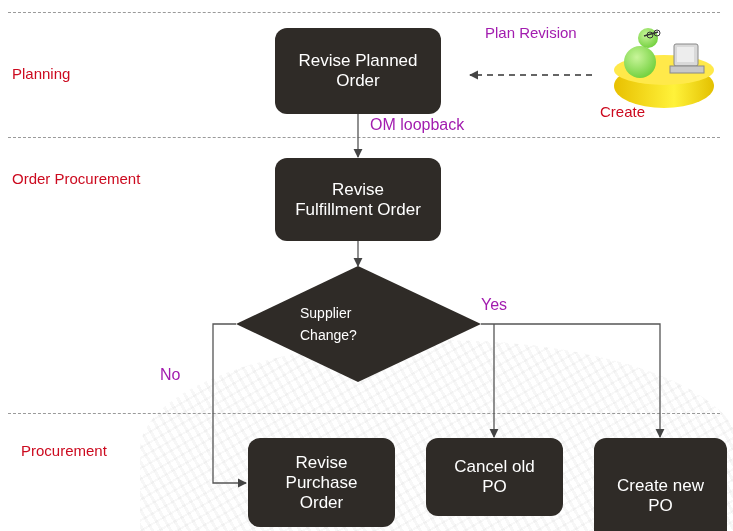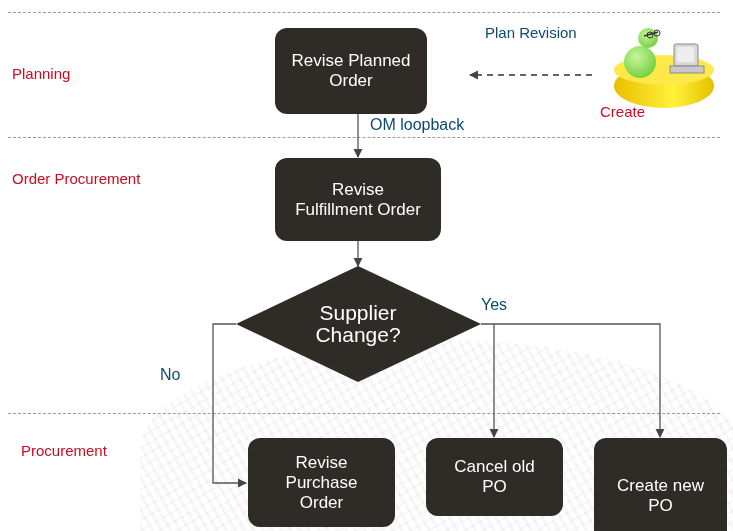--- a/index.html
+++ b/index.html
@@ -4,23 +4,23 @@
 <style>
   html, body { margin:0; padding:0; background:#ffffff; }
   body { width:733px; height:531px; position:relative; overflow:hidden; font-family:"Liberation Sans", sans-serif; }
   .pattern { position:absolute; left:140px; top:340px; width:600px; height:220px; border-radius:50% 50% 0 0;
     background: repeating-linear-gradient(60deg, rgba(0,0,0,0.035) 0 3px, transparent 3px 8px),
                 repeating-linear-gradient(-30deg, rgba(0,0,0,0.03) 0 2px, transparent 2px 9px);
     opacity:0.9; }
   .divider { position:absolute; left:8px; width:712px; height:0; border-top:1px dashed #9a9a9a; }
   .lane { position:absolute; color:#cc0a1f; font-size:15px;text-align:center; }
   .box { position:absolute; background:#2f2b27; color:#fff; border-radius:12px; display:flex; align-items:center; justify-content:center; text-align:center; font-size:17px; line-height:20px; white-space:pre-line; }
-  .label { position:absolute; color:#0c4a6e; font-size:16px; }
+  .label { position:absolute; color:#a21caf; font-size:16px; }
   svg.conn { position:absolute; left:0; top:0; }
-  .diamond-text { position:absolute; color:#fff; font-size:21px; text-align:center; line-height:22px; white-space:pre-line; }
+  .diamond-text { position:absolute; color:#fff; font-size:14px; line-height:22px; white-space:pre-line; }
   .planner-label { position:absolute; color:#cc0a1f; font-size:15px; }
 </style>
 </head>
 <body>
 
 <div class="pattern"></div>
 
 <div class="divider" style="top:12px"></div>
 <div class="divider" style="top:137px"></div>
 <div class="divider" style="top:413px"></div>
@@ -43,21 +43,21 @@
   <line x1="358" y1="241" x2="358" y2="266" stroke="#555" stroke-width="1.3" marker-end="url(#arr)"></line>
 
   <polyline points="236,324 213,324 213,483 246,483" fill="none" stroke="#555" stroke-width="1.3" marker-end="url(#arr)"></polyline>
 
   <polyline points="481,324 660,324 660,437" fill="none" stroke="#555" stroke-width="1.3" marker-end="url(#arr)"></polyline>
   <line x1="494" y1="324" x2="494" y2="437" stroke="#555" stroke-width="1.3" marker-end="url(#arr)"></line>
 
   <polygon points="358,266 481,324 358,382 236,324" fill="#2f2b27"></polygon>
 </svg>
 
-<div class="box" style="left:275px; top:28px; width:152px; height:86px">Revise Planned
+<div class="box" style="left:275px; top:28px; width:166px; height:86px">Revise Planned
 Order</div>
 <div class="box" style="left:275px; top:158px; width:166px; height:83px">Revise
 Fulfillment Order</div>
 <div class="diamond-text" style="left:300px; top:302px; width:116px">Supplier
 Change?</div>
 <div class="box" style="left:248px; top:438px; width:147px; height:89px">Revise
 Purchase
 Order</div>
 <div class="box" style="left:426px; top:438px; width:137px; height:78px">Cancel old
 PO</div>

